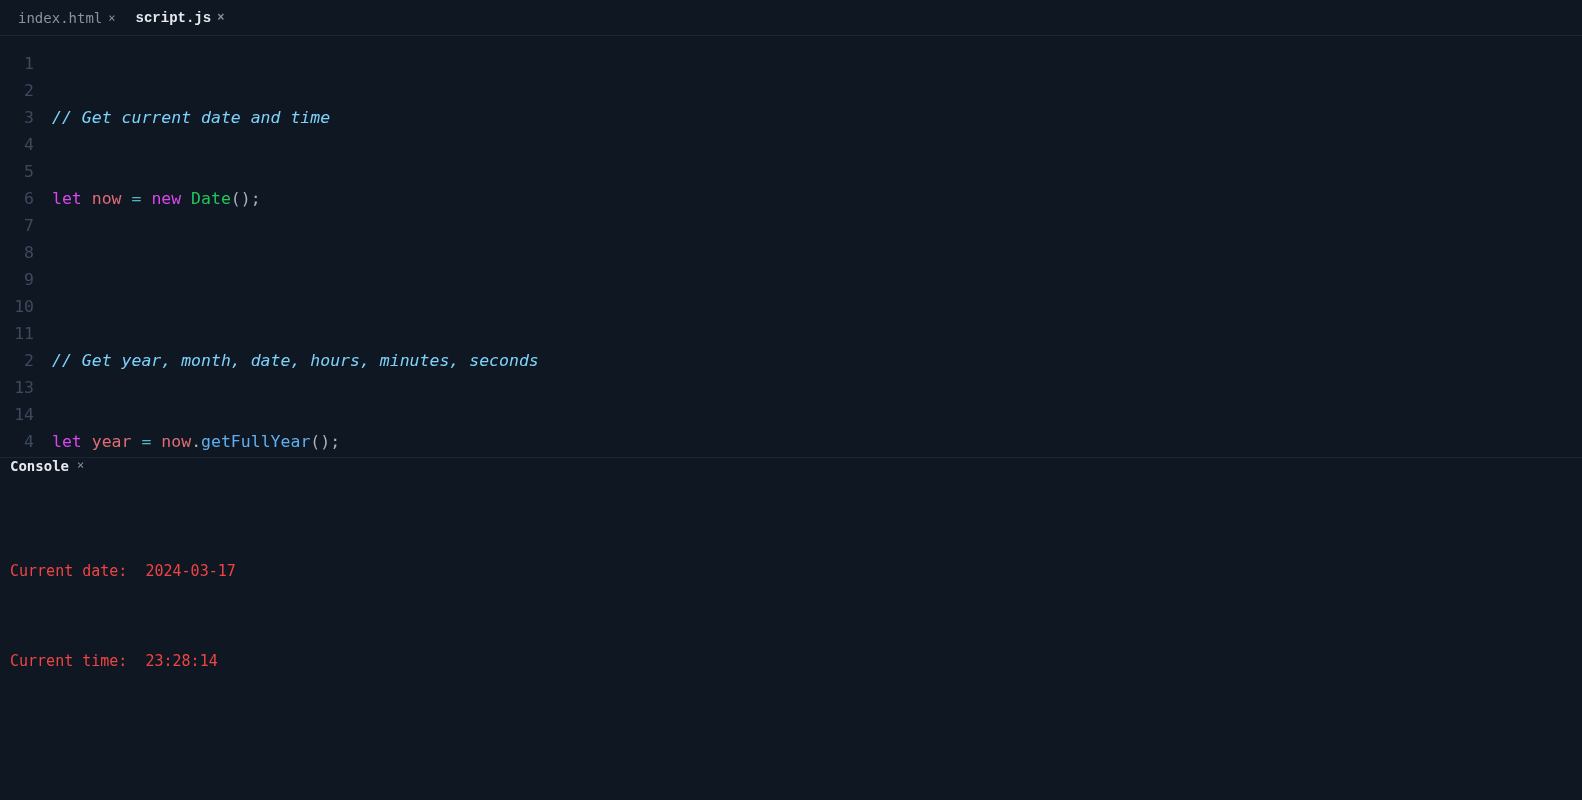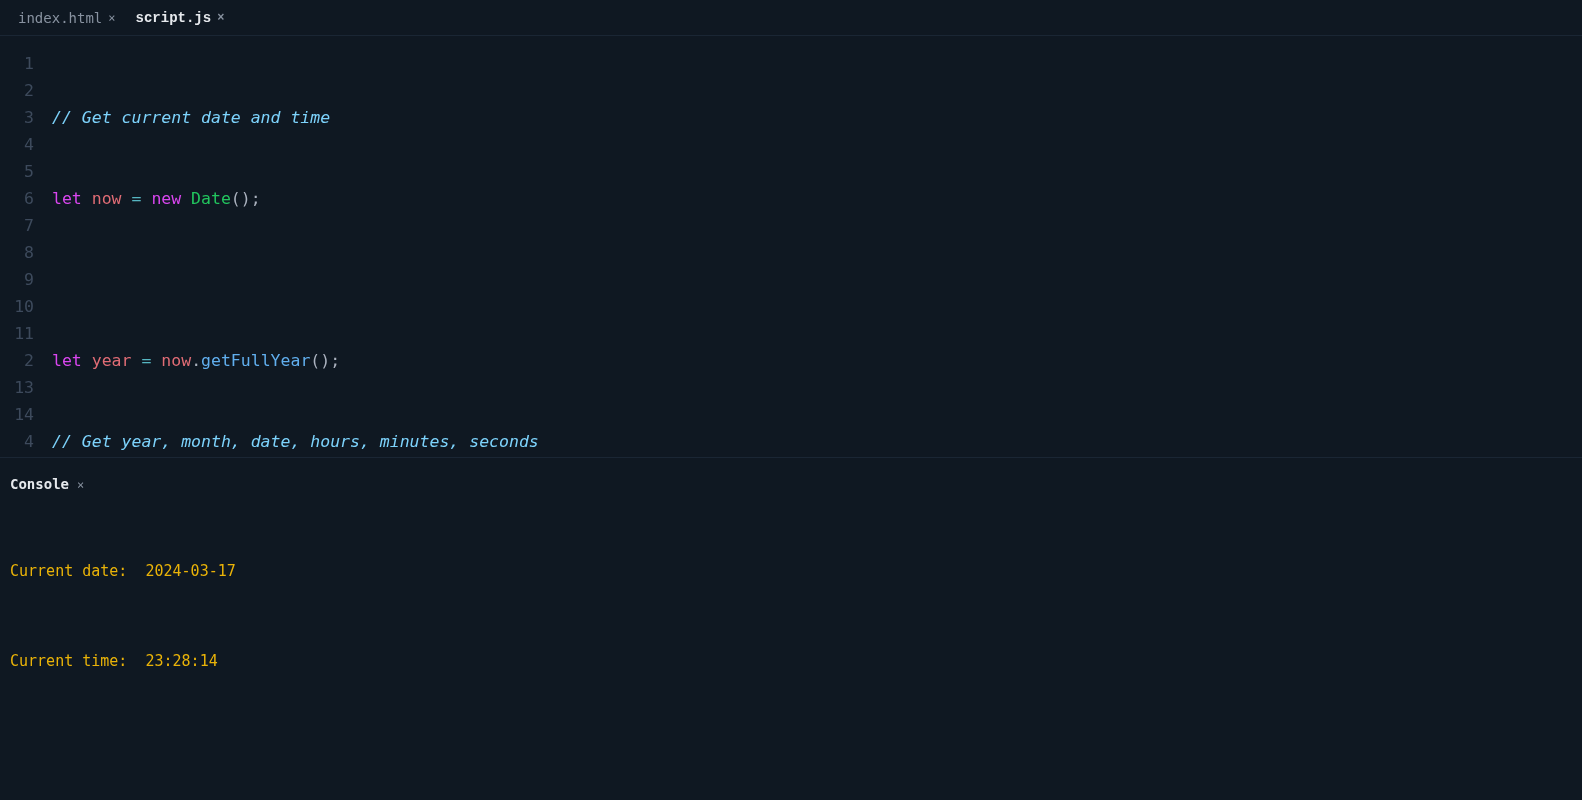--- a/index.html
+++ b/index.html
@@ -66,33 +66,33 @@
   .tok-method { color: #61afef; }
 
   .console-panel {
     border-top: 1px solid #1a2634;
     background: #0f1822;
     font-size: 15px;
     padding-bottom: 60px;
   }
   .console-header {
     display: flex;
-    align-items: flex-end;
+    align-items: flex-start;
     height: 34px;
     padding: 0 10px;
     gap: 8px;
     font-size: 14px;
   }
   .console-title { color: #e6e9ed; font-weight: 600; }
   .console-output {
     padding: 4px 10px;
     font-family: inherit;
     line-height: 30px;
     white-space: pre;
-    color: #eab308;
+    color: #ef4444;
   }
 </style>
 </head>
 <body>
 
 <div class="tab-bar">
   <div class="tab">
     <span>index.html</span>
     <span class="close-icon">×</span>
   </div>
@@ -119,22 +119,22 @@
     <div class="line">13</div>
     <div class="line">14</div>
     <div class="line">4</div>
     <div class="line">16</div>
 
   </div>
   <div class="code">
     <div class="line"><span class="tok-comment">// Get current date and time</span></div>
     <div class="line"><span class="tok-keyword">let</span> <span class="tok-variable">now</span><span class="tok-operator"> = </span><span class="tok-keyword">new</span><span class="tok-class"> Date</span><span class="tok-default">();</span></div>
     <div class="line"></div>
+    <div class="line"><span class="tok-comment">// Get year, month, date, hours, minutes, seconds</span></div>
     <div class="line"><span class="tok-keyword">let</span> <span class="tok-variable">year</span><span class="tok-operator"> = </span><span class="tok-property">now</span><span class="tok-default">.</span><span class="tok-method">getFullYear</span><span class="tok-default">();</span></div>
-    <div class="line"><span class="tok-comment">// Get year, month, date, hours, minutes, seconds</span></div>
     
     
     
     
     
     
     
     
     
     

